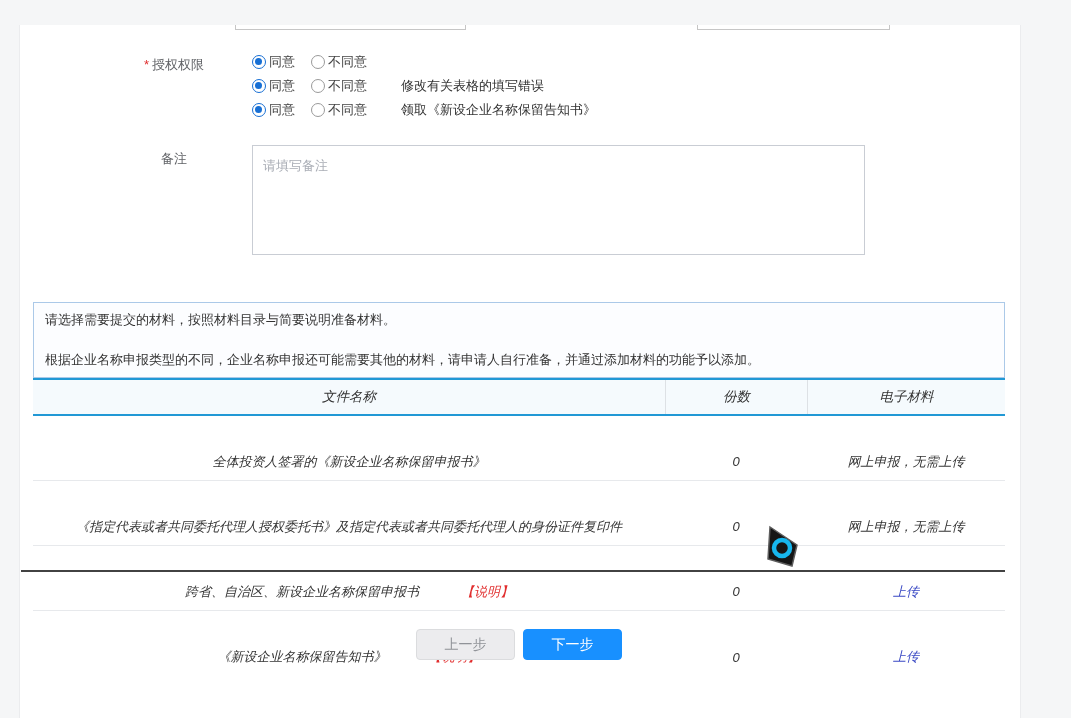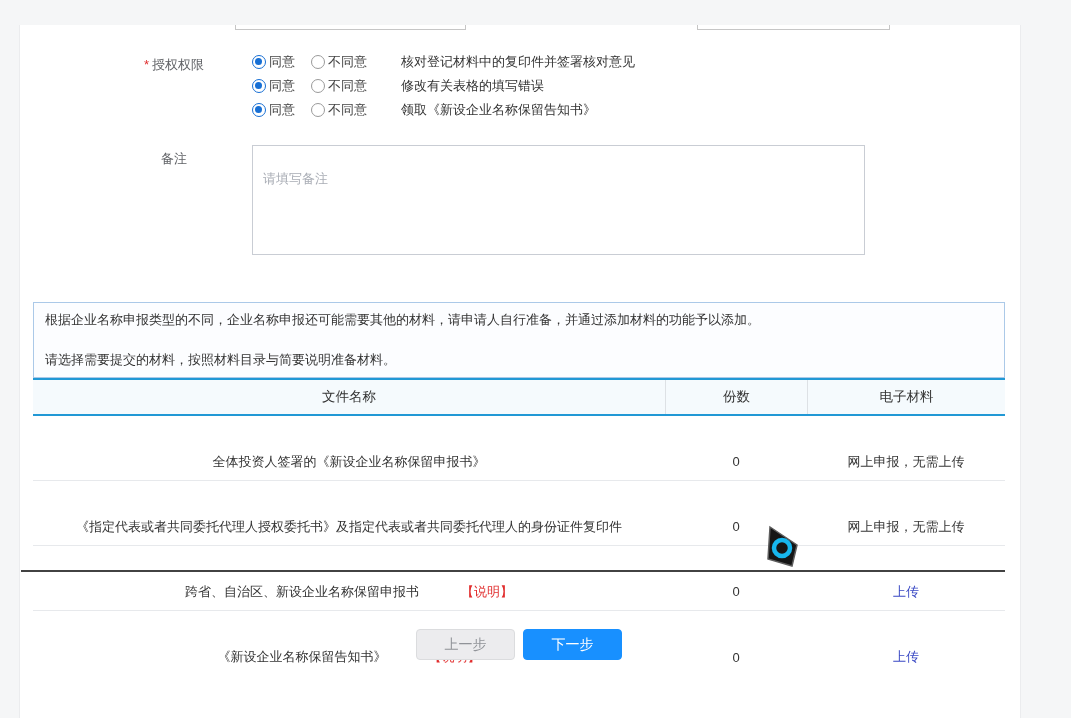--- a/index.html
+++ b/index.html
@@ -34,32 +34,32 @@
   .radio.checked { border-color:#176fd4; }
   .radio.checked::after { content:""; position:absolute; left:2px; top:2px;
            width:7px; height:7px; border-radius:50%; background:#176fd4; }
   .radio-label { font-size:13px; color:#454545; }
   .auth-desc { font-size:13px; color:#333; }
 
   
   .remark-label { top:150px; }
   .remark-area { position:absolute; left:252px; top:145px; width:613px; height:110px;
                  border:1px solid #c9cdd4; resize:none; font-size:13px; color:#333;
-                 padding:24px 10px; font-family:inherit; outline:none; z-index:2; }
+                 padding:11px 10px; font-family:inherit; outline:none; z-index:2; }
   .remark-area::placeholder { color:#a9adb5; }
 
   
   .notice { position:absolute; left:33px; top:302px; width:972px; height:76px;
             border:1px solid #abc9e8; background:#fcfdff; padding:9px 11px;
             font-size:13px; color:#333; z-index:2; }
   .notice p { line-height:15px; }
   .notice p + p { margin-top:25px; }
 
   
-  .mtable { position:absolute; left:33px; top:378px; width:972px; z-index:2; }
+  .mtable { position:absolute; left:33px; top:378px; width:972px; z-index:2;font-style:italic; }
   .trow { display:flex; width:100%; }
   .thead { height:38px; background:#f5fafd; border-top:2px solid #2198d5;
            border-bottom:2px solid #2198d5; }
   .tbody-row { height:38px; border-bottom:1px solid #e7e9ec; background:#fff;margin-top:27px; }
   .tbody-row.last { border-bottom:none; }
   .cell { display:flex; align-items:center; justify-content:center;
           font-size:13px; color:#333; }
   .c-name { width:632px; }
   .c-count { width:142px; }
   .c-elec { width:198px; }
@@ -104,21 +104,20 @@
   <div class="auth-rows">
     <div class="auth-row">
       <span class="radio-opt agree">
         <span class="radio checked"></span>
         <span class="radio-label">同意</span>
       </span>
       <span class="radio-opt disagree">
         <span class="radio"></span>
         <span class="radio-label">不同意</span>
       </span>
-      <span class="auth-desc">核对登记材料中的复印件并签署核对意见</span>
     </div>
     <div class="auth-row">
       <span class="radio-opt agree">
         <span class="radio checked"></span>
         <span class="radio-label">同意</span>
       </span>
       <span class="radio-opt disagree">
         <span class="radio"></span>
         <span class="radio-label">不同意</span>
       </span>
@@ -134,22 +133,22 @@
         <span class="radio-label">不同意</span>
       </span>
       <span class="auth-desc">领取《新设企业名称保留告知书》</span>
     </div>
   </div>
 
   <div class="field-label remark-label">备注</div>
   <textarea class="remark-area" placeholder="请填写备注" style=""></textarea>
 
   <div class="notice">
+    <p>请选择需要提交的材料，按照材料目录与简要说明准备材料。</p>
     <p>根据企业名称申报类型的不同，企业名称申报还可能需要其他的材料，请申请人自行准备，并通过添加材料的功能予以添加。</p>
-    <p>请选择需要提交的材料，按照材料目录与简要说明准备材料。</p>
   </div>
 
   <div class="mtable">
     <div class="trow thead">
       <div class="cell c-name">文件名称</div>
       <div class="cell c-count">份数</div>
       <div class="cell c-elec">电子材料</div>
     </div>
 
     <div class="trow tbody-row">

